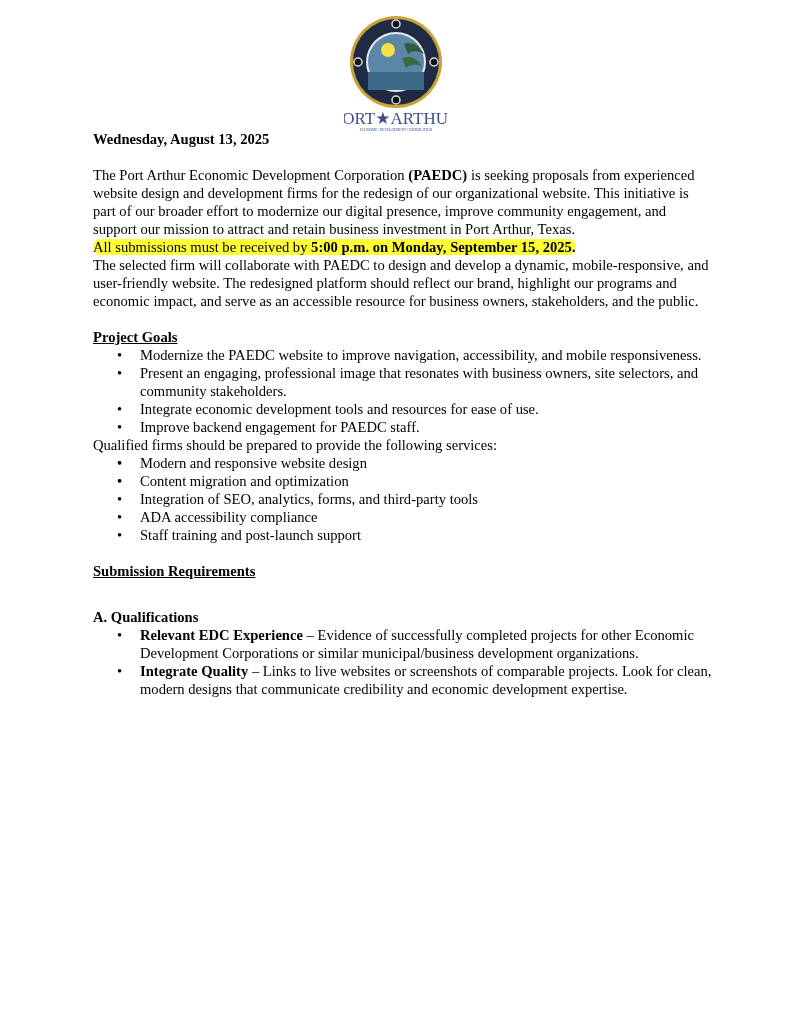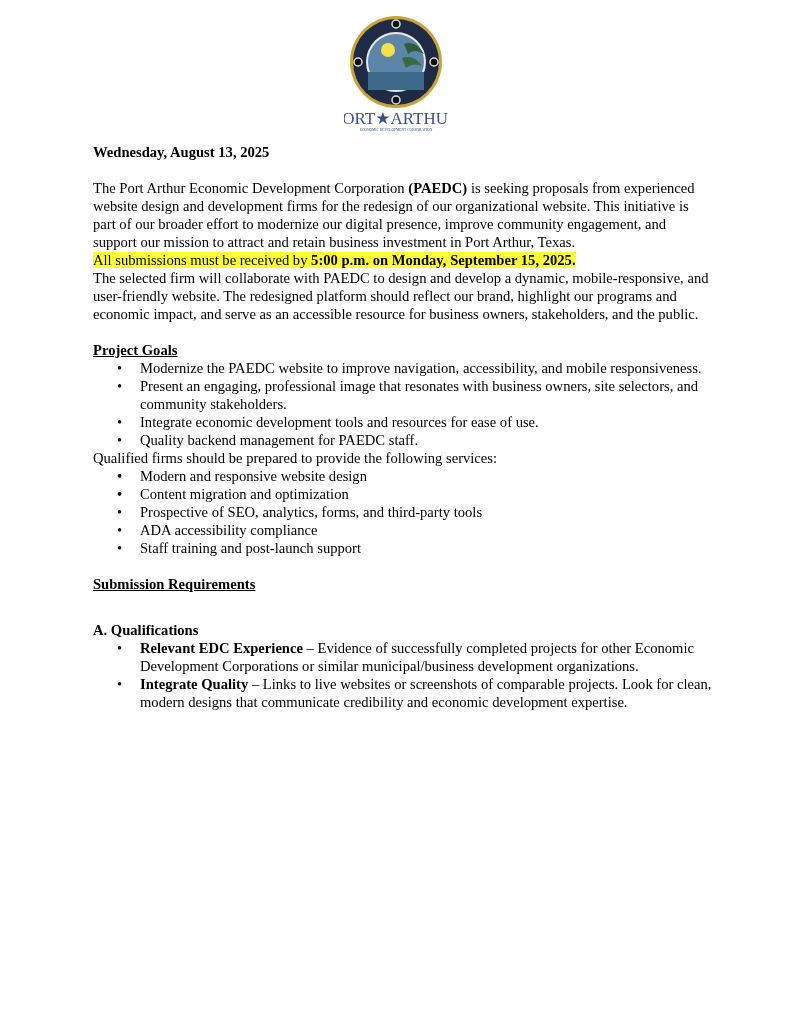--- a/index.html
+++ b/index.html
@@ -1,24 +1,24 @@
 <!DOCTYPE html>
 <html><head>
 <meta charset="utf-8">
 <style>
   html, body { margin:0; padding:0; background:#ffffff; }
   body { width:791px; height:1024px; position:relative; overflow:hidden; font-family:"Liberation Serif", "DejaVu Serif", serif; color:#000; }
   .page { position:absolute; left:0; top:0; width:791px; height:1024px; }
   .logo { position:absolute; left:344px; top:14px; width:104px; height:118px; }
-  .content { position:absolute; left:93px; top:143px; width:620px; font-size:14.6px; line-height:18px; }
+  .content { position:absolute; left:93px; top:130px; width:620px; font-size:14.6px; line-height:18px; }
   p { margin:0; }
   .date { font-weight:bold; margin-bottom:18px; }
   .greeting { margin-bottom:18px; }
   .intro { margin:0; }
-  .deadline { background:#ffff33; display:inline; }
+  .deadline { background:#ffff33; display:inline;border-radius:8px; }
   .deadline b { font-weight:bold; }
   .sec-h { font-weight:bold; text-decoration:underline; margin-top:18px; }
   ul { margin:0; padding:0; list-style:none; }
   li { position:relative; padding-left:47px; }
   li .bullet { position:absolute; left:24px; top:0; }
   .sub-h { font-weight:bold; margin-top:28px; }
 </style>
 </head>
 <body>
 
@@ -48,30 +48,30 @@
     <p class="intro"><span>The Port Arthur Economic Development Corporation </span><b>(PAEDC)</b><span> is seeking proposals from experienced website design and development firms for the redesign of our organizational website. This initiative is part of our broader effort to modernize our digital presence, improve community engagement, and support our mission to attract and retain business investment in Port Arthur, Texas.</span></p>
     <p><span class="deadline"><span>All submissions must be received by </span><b>5:00 p.m. on Monday, September 15, 2025.</b></span></p>
 
     <p>The selected firm will collaborate with PAEDC to design and develop a dynamic, mobile-responsive, and user-friendly website. The redesigned platform should reflect our brand, highlight our programs and economic impact, and serve as an accessible resource for business owners, stakeholders, and the public.</p>
 
     <p class="sec-h">Project Goals</p>
     <ul>
       <li><span class="bullet">•</span><span>Modernize the PAEDC website to improve navigation, accessibility, and mobile responsiveness.</span></li>
       <li><span class="bullet">•</span><span>Present an engaging, professional image that resonates with business owners, site selectors, and community stakeholders.</span></li>
       <li><span class="bullet">•</span><span>Integrate economic development tools and resources for ease of use.</span></li>
-      <li><span class="bullet">•</span><span>Quality backend management for PAEDC staff.</span></li>
+      <li><span class="bullet">•</span><span>Improve backend engagement for PAEDC staff.</span></li>
     </ul>
 
     <p>Qualified firms should be prepared to provide the following services:</p>
     <ul>
       <li><span class="bullet">•</span></li>
       <li><span class="bullet">•</span><span>Modern and responsive website design</span></li>
       <li><span class="bullet">•</span></li>
       <li><span class="bullet">•</span><span>Content migration and optimization</span></li>
-      <li><span class="bullet">•</span><span>Prospective of SEO, analytics, forms, and third-party tools</span></li>
+      <li><span class="bullet">•</span><span>Integration of SEO, analytics, forms, and third-party tools</span></li>
       <li><span class="bullet">•</span><span>ADA accessibility compliance</span></li>
       <li><span class="bullet">•</span><span>Staff training and post-launch support</span></li>
     </ul>
 
     <p class="sec-h">Submission Requirements</p>
     <p class="sub-h">A. Qualifications</p>
     <ul>
       <li><span class="bullet">•</span><b>Relevant EDC Experience</b><span> – Evidence of successfully completed projects for other Economic Development Corporations or similar municipal/business development organizations.</span></li>
       <li><span class="bullet">•</span><b>Integrate Quality</b><span> – Links to live websites or screenshots of comparable projects. Look for clean, modern designs that communicate credibility and economic development expertise.</span></li>
     </ul>

